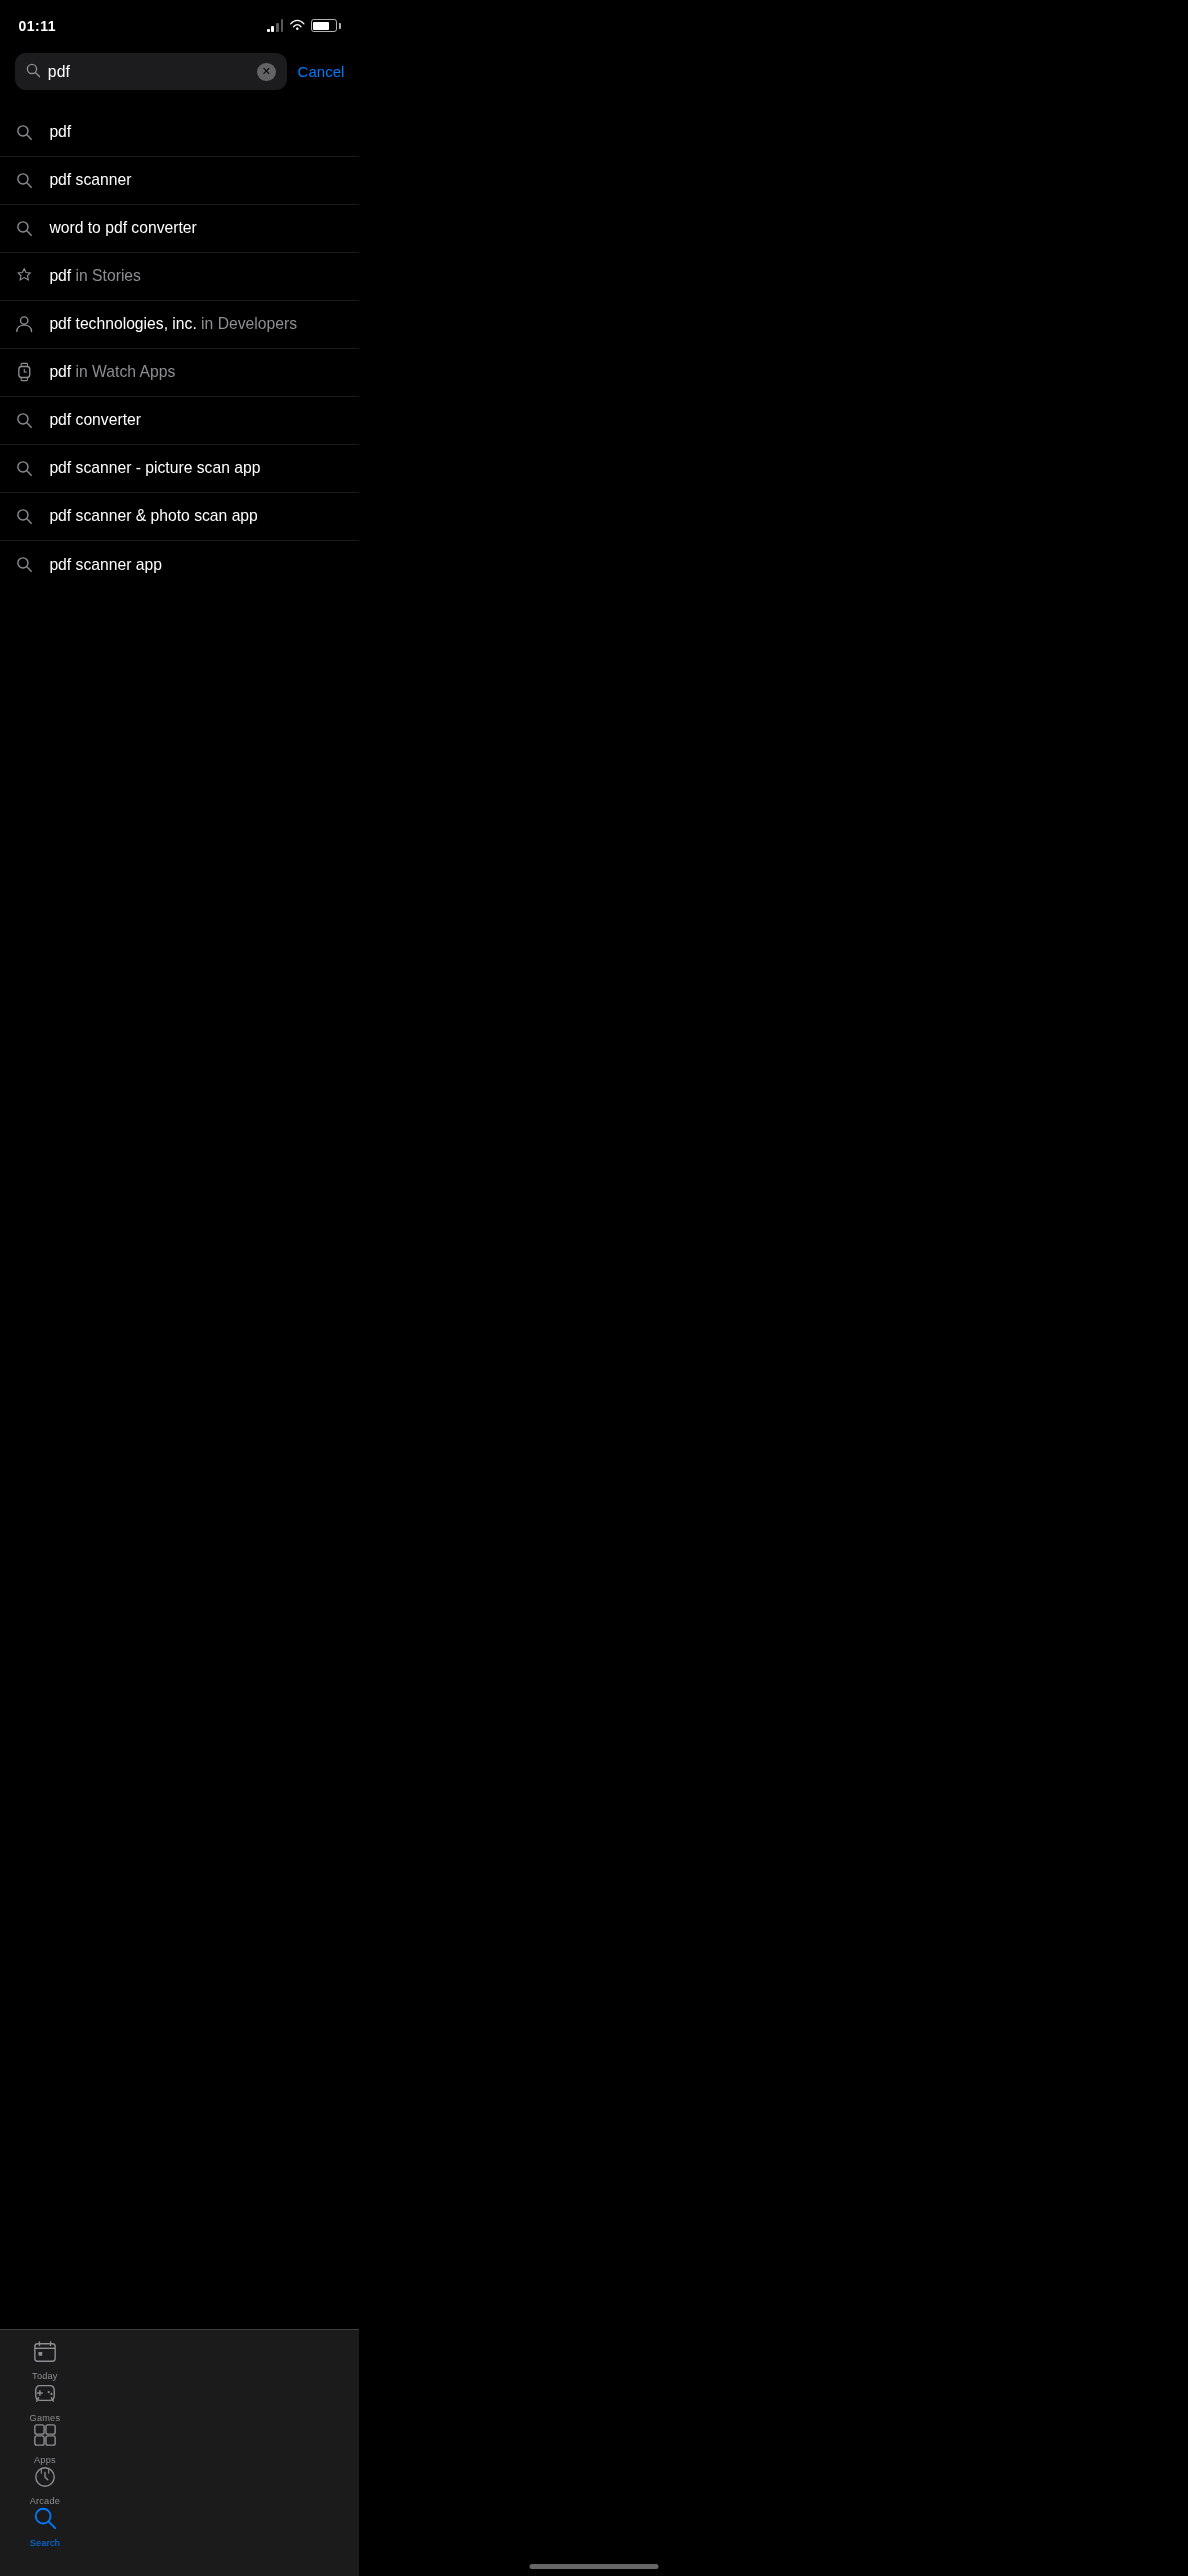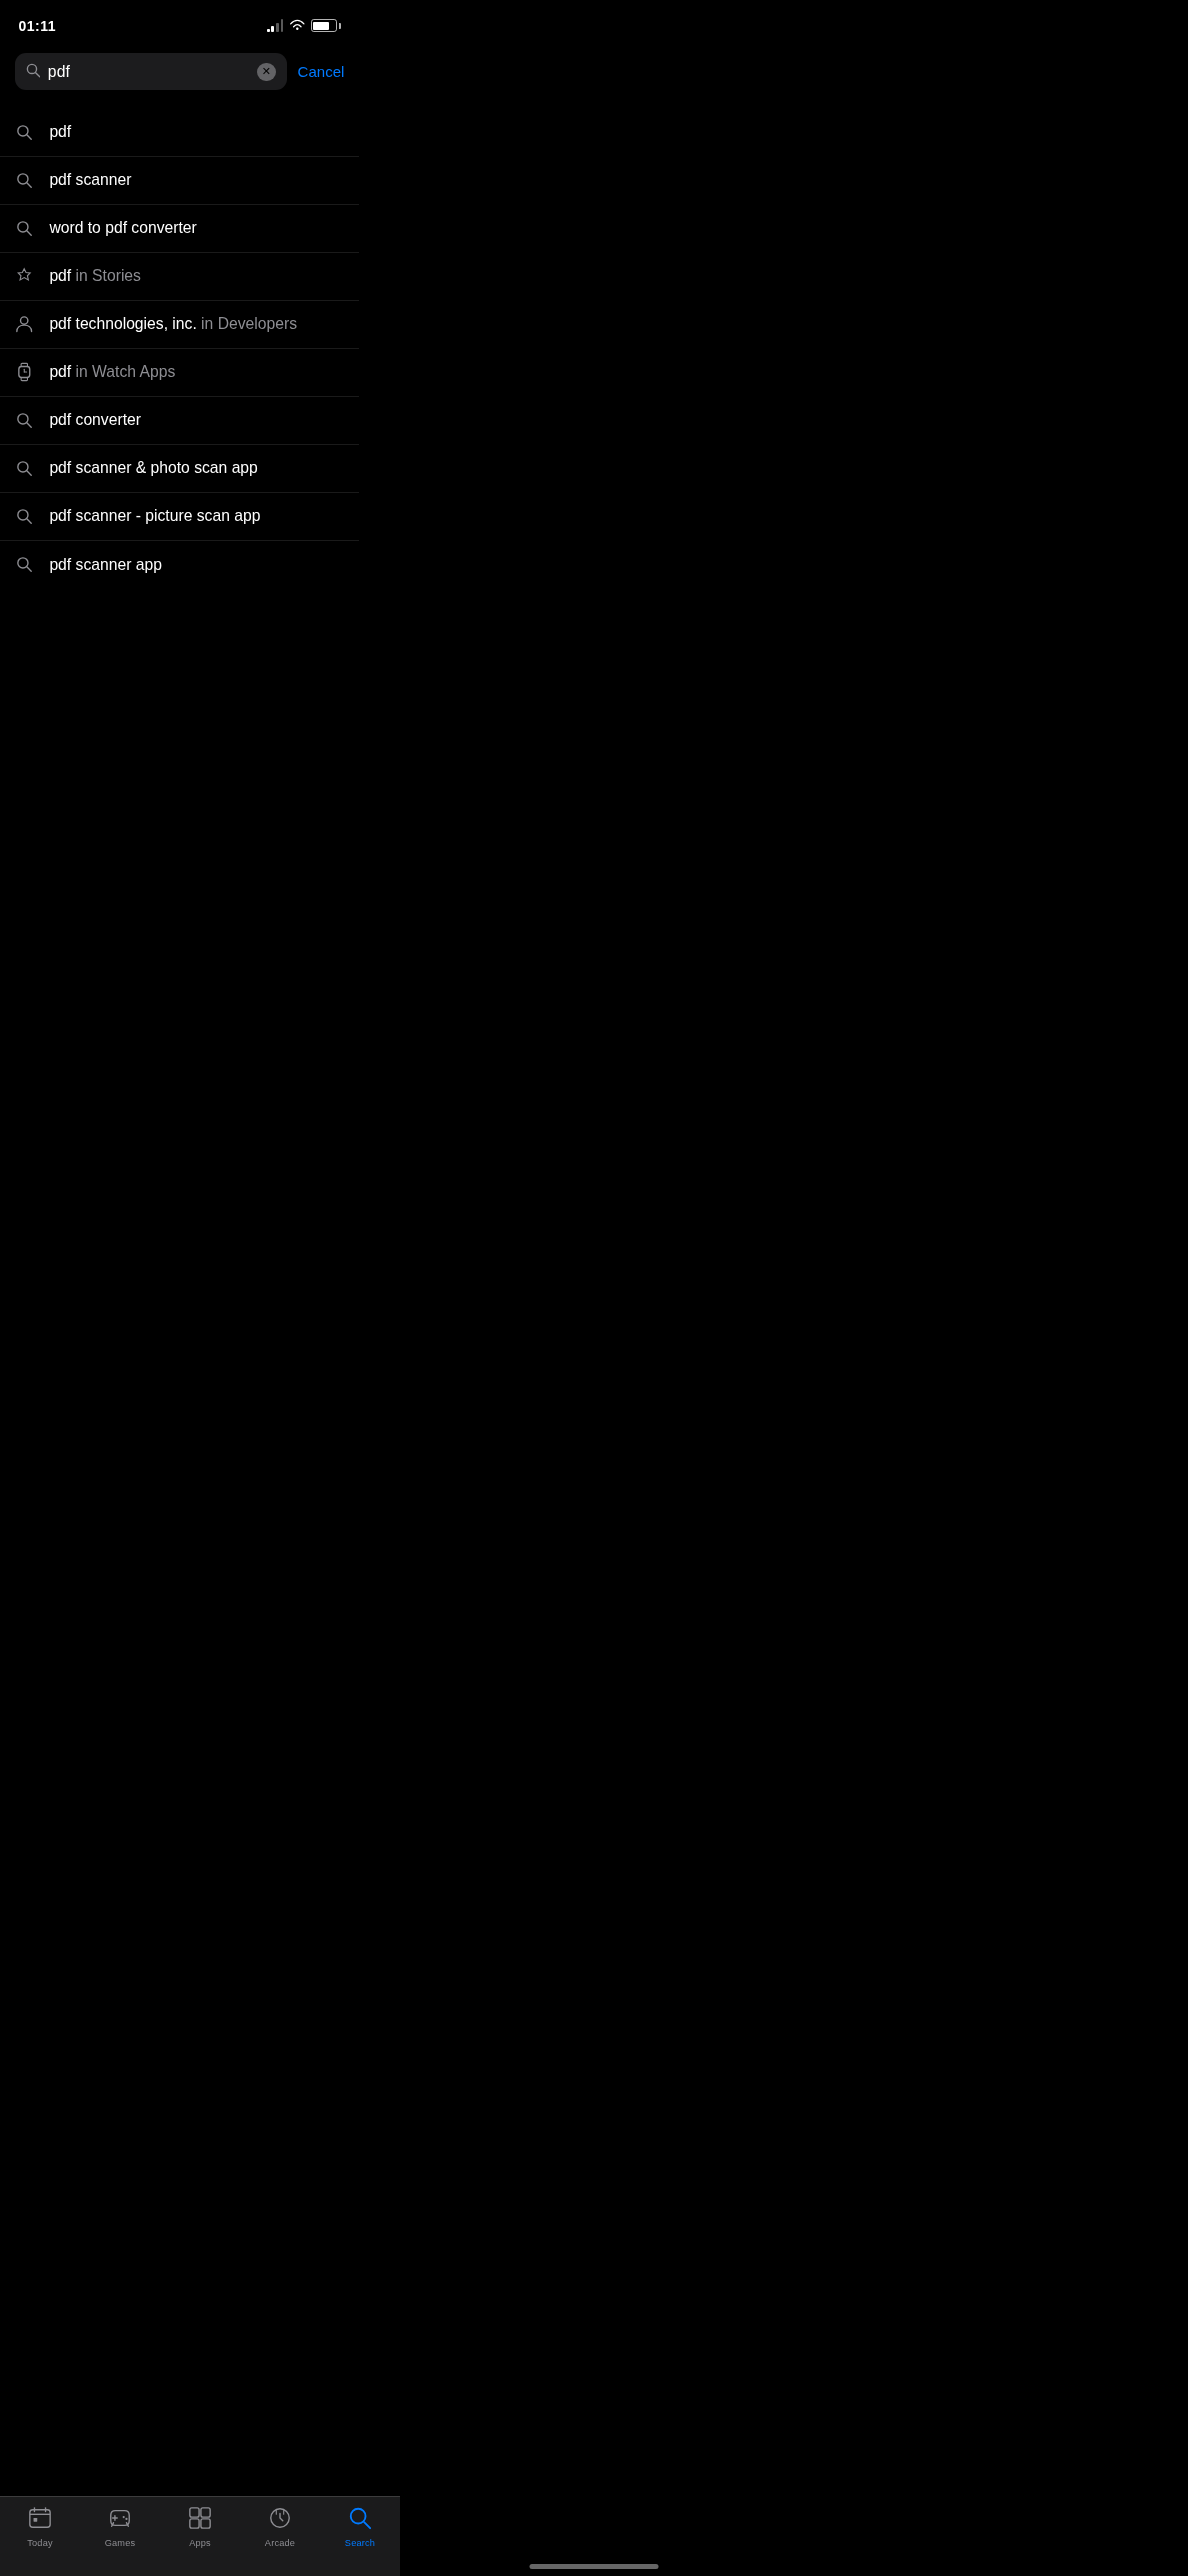--- a/index.html
+++ b/index.html
@@ -181,27 +181,28 @@
 
     .suggestion-text .dim-text {
       color: #8e8e93;
       font-weight: 400;
     }
 
     .tab-bar {
       position: fixed;
       bottom: 0;
       left: 0;
-      width: 400px;
+      width: 359px;
       background: rgba(28, 28, 30, 0.95);
       border-top: 0.5px solid rgba(255,255,255,0.15);
       display: flex;
       justify-content: flex-end;
       align-items: flex-start;
       padding: 9.2px 0 28px 0;
+      flex-direction: column;
     }
 
     .tab-item {
       display: flex;
       flex-direction: column;
       align-items: center;
       gap: 3.7px;
       cursor: pointer;
       width: 25%;
     }
@@ -357,31 +358,31 @@
     <span class="suggestion-text">pdf converter</span>
   </li>
 
   <li class="suggestion-item">
     <span class="suggestion-icon">
       <svg width="16.6" height="16.6" viewBox="0 0 18 18" fill="none">
         <circle cx="7.5" cy="7.5" r="5.5" stroke="#8e8e93" stroke-width="1.5"></circle>
         <line x1="12" y1="12" x2="16.5" y2="16.5" stroke="#8e8e93" stroke-width="1.5" stroke-linecap="round"></line>
       </svg>
     </span>
+    <span class="suggestion-text">pdf scanner - picture scan app</span>
+  </li>
+
+  <li class="suggestion-item">
+    <span class="suggestion-icon">
+      <svg width="16.6" height="16.6" viewBox="0 0 18 18" fill="none">
+        <circle cx="7.5" cy="7.5" r="5.5" stroke="#8e8e93" stroke-width="1.5"></circle>
+        <line x1="12" y1="12" x2="16.5" y2="16.5" stroke="#8e8e93" stroke-width="1.5" stroke-linecap="round"></line>
+      </svg>
+    </span>
     <span class="suggestion-text">pdf scanner &amp; photo scan app</span>
-  </li>
-
-  <li class="suggestion-item">
-    <span class="suggestion-icon">
-      <svg width="16.6" height="16.6" viewBox="0 0 18 18" fill="none">
-        <circle cx="7.5" cy="7.5" r="5.5" stroke="#8e8e93" stroke-width="1.5"></circle>
-        <line x1="12" y1="12" x2="16.5" y2="16.5" stroke="#8e8e93" stroke-width="1.5" stroke-linecap="round"></line>
-      </svg>
-    </span>
-    <span class="suggestion-text">pdf scanner - picture scan app</span>
   </li>
 
   <li class="suggestion-item">
     <span class="suggestion-icon">
       <svg width="16.6" height="16.6" viewBox="0 0 18 18" fill="none">
         <circle cx="7.5" cy="7.5" r="5.5" stroke="#8e8e93" stroke-width="1.5"></circle>
         <line x1="12" y1="12" x2="16.5" y2="16.5" stroke="#8e8e93" stroke-width="1.5" stroke-linecap="round"></line>
       </svg>
     </span>
     <span class="suggestion-text">pdf scanner app</span>

